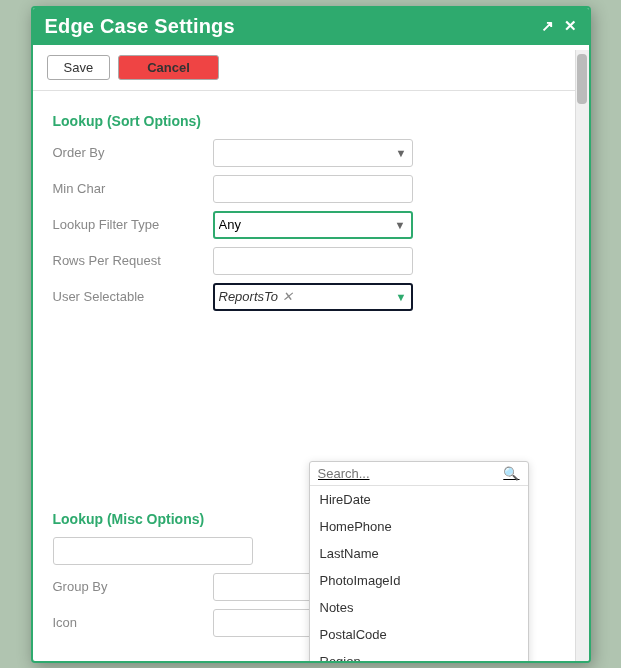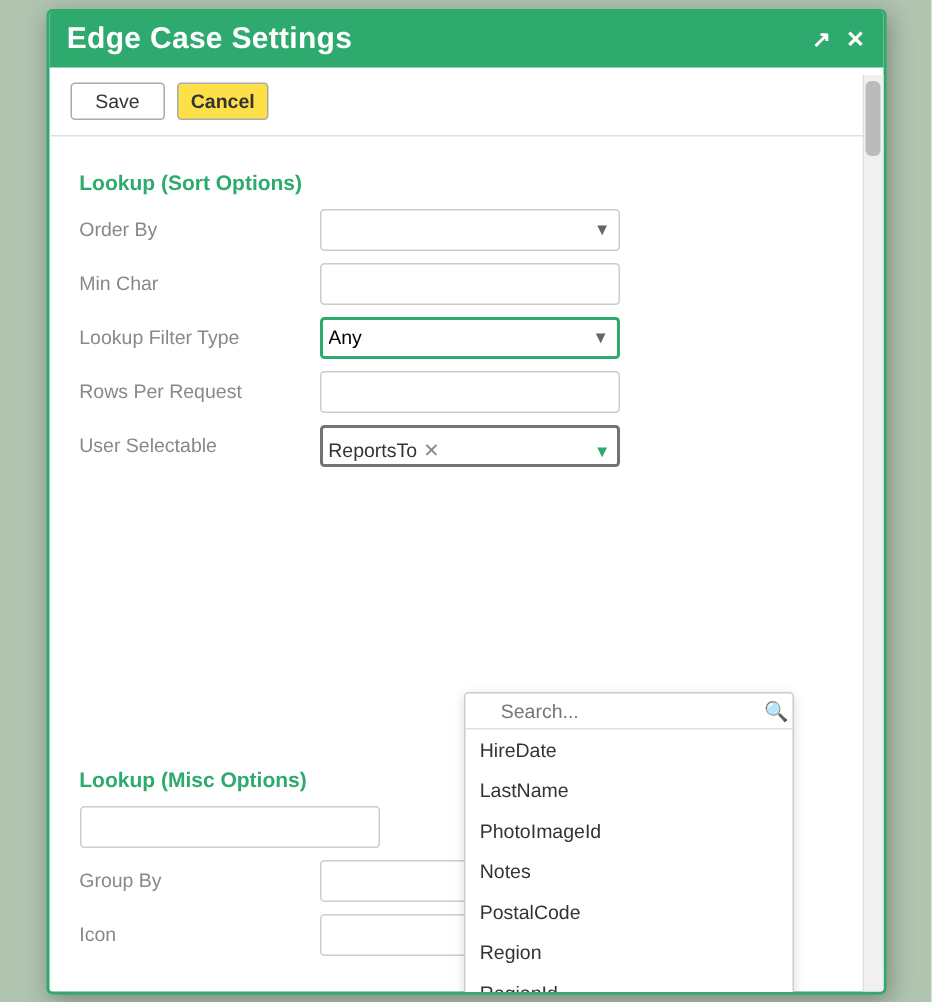--- a/index.html
+++ b/index.html
@@ -56,24 +56,24 @@
     .btn-save {
       background: #fff;
       border: 1px solid #aaa;
       border-radius: 3px;
       padding: 4px 16px;
       font-size: 13px;
       cursor: pointer;
       color: #333;
     }
     .btn-cancel {
-      background: #fde047;
+      background: #ef4444;
       border: 1px solid #aaa;
       border-radius: 3px;
-      padding: 4px 8px;
+      padding: 4px 28px;
       font-size: 13px;
       cursor: pointer;
       color: #333;
       font-weight: bold;
     }
     .dialog-body {
       padding: 14px 20px 16px 20px;
       overflow-y: auto;
       position: relative;
     }
@@ -131,28 +131,29 @@
     }
     .select-arrow {
       color: #666;
       font-size: 11px;
       padding: 0 5px;
       pointer-events: none;
     }
     
     .chip-select-wrap {
       display: flex;
-      align-items: flex-end;
-      border: 2px solid #737373;
+      align-items: center;
+      border: 2px solid #0f172a;
       border-radius: 3px;
       width: 200px;
       min-height: 28px;
       background: #fff;
       padding: 2px 4px;
       position: relative;
+      font-style: italic;
     }
     .chip {
       background: transparent;
       color: #333;
       font-size: 13px;
       display: flex;
       align-items: center;
       gap: 4px;
     }
     .chip-close {
@@ -176,21 +177,22 @@
       background: #fff;
       border: 1px solid #ccc;
       border-radius: 3px;
       z-index: 100;
       box-shadow: 0 2px 8px rgba(0,0,0,0.15);
     }
     .dropdown-search {
       display: flex;
       align-items: center;
       border-bottom: 1px solid #e0e0e0;
-      padding: 4px 24px;
+      padding: 4px 8px;
+      text-decoration: underline;
     }
     .dropdown-search input {
       flex: 1;
       border: none;
       outline: none;
       font-size: 13px;
       color: #aaa;
     }
     .dropdown-search-icon {
       color: #888;
@@ -306,20 +308,21 @@
       </div>
     </div>
 
     <div class="dropdown-container">
       <div class="dropdown-search">
         <input type="text" placeholder="Search..." style="">
         <span class="dropdown-search-icon">🔍</span>
       </div>
       <div class="dropdown-list" id="dropdown-list">
       <div class="dropdown-item">HireDate</div>
+          <div class="dropdown-item">HomePhone</div>
           <div class="dropdown-item">LastName</div>
           <div class="dropdown-item">PhotoImageId</div>
           <div class="dropdown-item">Notes</div>
           <div class="dropdown-item">PostalCode</div>
           <div class="dropdown-item">Region</div>
           <div class="dropdown-item">RegionId</div>
         </div>
     </div>
 
     <div class="section-header" style="margin-top:200px;">Lookup (Misc Options)</div>

